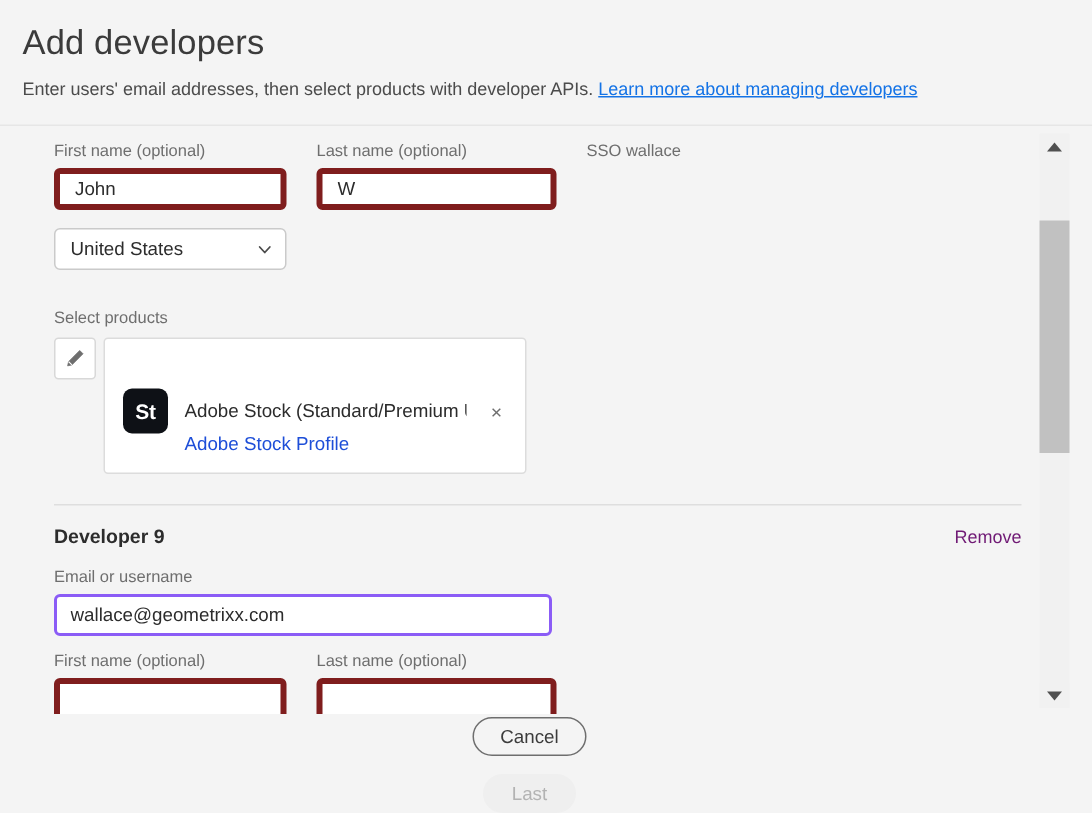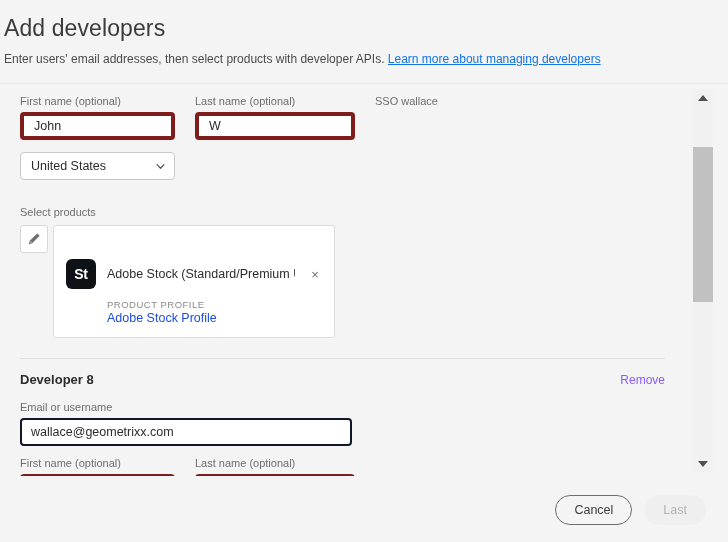--- a/index.html
+++ b/index.html
@@ -18,21 +18,21 @@
     width: 728px;
     height: 542px;
     background: #f4f4f4;
   }
 
   
   .header {
     position: absolute;
     left: 0; top: 0;
     width: 653px;
-    padding: 14px 20px 0 4px;
+    padding: 14px 20px 0 15px;
   }
   .page-title {
     font-size: 23px;
     font-weight: 300;
     color: #3b3b3b;
     letter-spacing: 0.1px;
     line-height: 28px;
     margin: 0 0 9px 0;
   }
   .subtitle-row {
@@ -49,21 +49,21 @@
     position: absolute;
     left: 0; top: 83px;
     width: 728px;
     height: 1px;
     background: #e6e6e6;
   }
 
   
   .scroll-viewport {
     position: absolute;
-    left: 0; top: 84px;
+    left: 16px; top: 84px;
     width: 693px;
     height: 392px;
     overflow: hidden;
     background: #f4f4f4;
   }
   .scroll-content {
     position: relative;
     padding: 0 20px;
   }
 
@@ -82,21 +82,21 @@
     border: 4px solid #7f1d1d;
     border-radius: 4px;
     font-family: "Liberation Sans", sans-serif;
     font-size: 12.5px;
     color: #2c2c2c;
     padding: 0 10px;
     outline: none;
   }
   .text-input::placeholder { color: #9a9a9a; }
   .text-input.focused {
-    border: 2px solid #0f172a;
+    border: 2px solid #8b5cf6;
     padding: 4px 9px;
   }
 
   .row {
     display: flex;
     gap: 20px;
     align-items: flex-start;
   }
   .col-1 { width: 155px; flex: 0 0 155px; }
   .col-2 { width: 160px; flex: 0 0 160px; }
@@ -224,36 +224,37 @@
     width: 645px;
     margin-top: 13px;
   }
   .dev-title {
     font-size: 13px;
     font-weight: bold;
     color: #2c2c2c;
   }
   .remove-link {
     font-size: 12px;
-    color: #8b5cf6;
+    color: #701a75;
     cursor: pointer;
   }
 
   
   .footer {
     position: absolute;
     left: 0; bottom: 0;
     width: 728px;
     height: 64px;
     background: #f4f4f4;
     display: flex;
     align-items: center;
     justify-content: flex-end;
     padding-right: 22px;
     gap: 12px;
+    flex-direction: column;
   }
   .btn {
     height: 30px;
     border-radius: 15px;
     font-family: "Liberation Sans", sans-serif;
     font-size: 12.5px;
     padding: 0 18px;
     cursor: pointer;
     display: flex;
     align-items: center;
@@ -360,30 +361,29 @@
               <path d="M11.6 1.9 L14.1 4.4 L5.6 12.9 L2.4 13.6 L3.1 10.4 Z" fill="#6e6e6e" stroke="#6e6e6e" stroke-width="0.6" stroke-linejoin="round"></path>
               <path d="M3.1 10.4 L5.6 12.9" stroke="#ffffff" stroke-width="0.9"></path>
             </svg>
           </div>
           <div class="product-card">
             <div class="pc-top">
               <div class="pc-icon">St</div>
               <div class="pc-name">Adobe Stock (Standard/Premium U...</div>
               <div class="pc-close">×</div>
             </div>
-            <div class="pc-sub-label">PRODUCT PROFILE</div>
             <div class="pc-sub-value">Adobe Stock Profile</div>
           </div>
         </div>
       </div>
 
       <div class="section-divider"></div>
 
       <div class="dev-head">
-        <div class="dev-title">Developer 8</div>
+        <div class="dev-title">Developer 9</div>
         <a class="remove-link">Remove</a>
       </div>
 
       <div style="margin-top:13px;">
         <label class="field-label">Email or username</label>
         <input class="text-input focused" type="text" style="width: 332px;" value="wallace@geometrixx.com">
       </div>
 
       <div class="row" style="margin-top:10px;">
         <div class="col-1">

